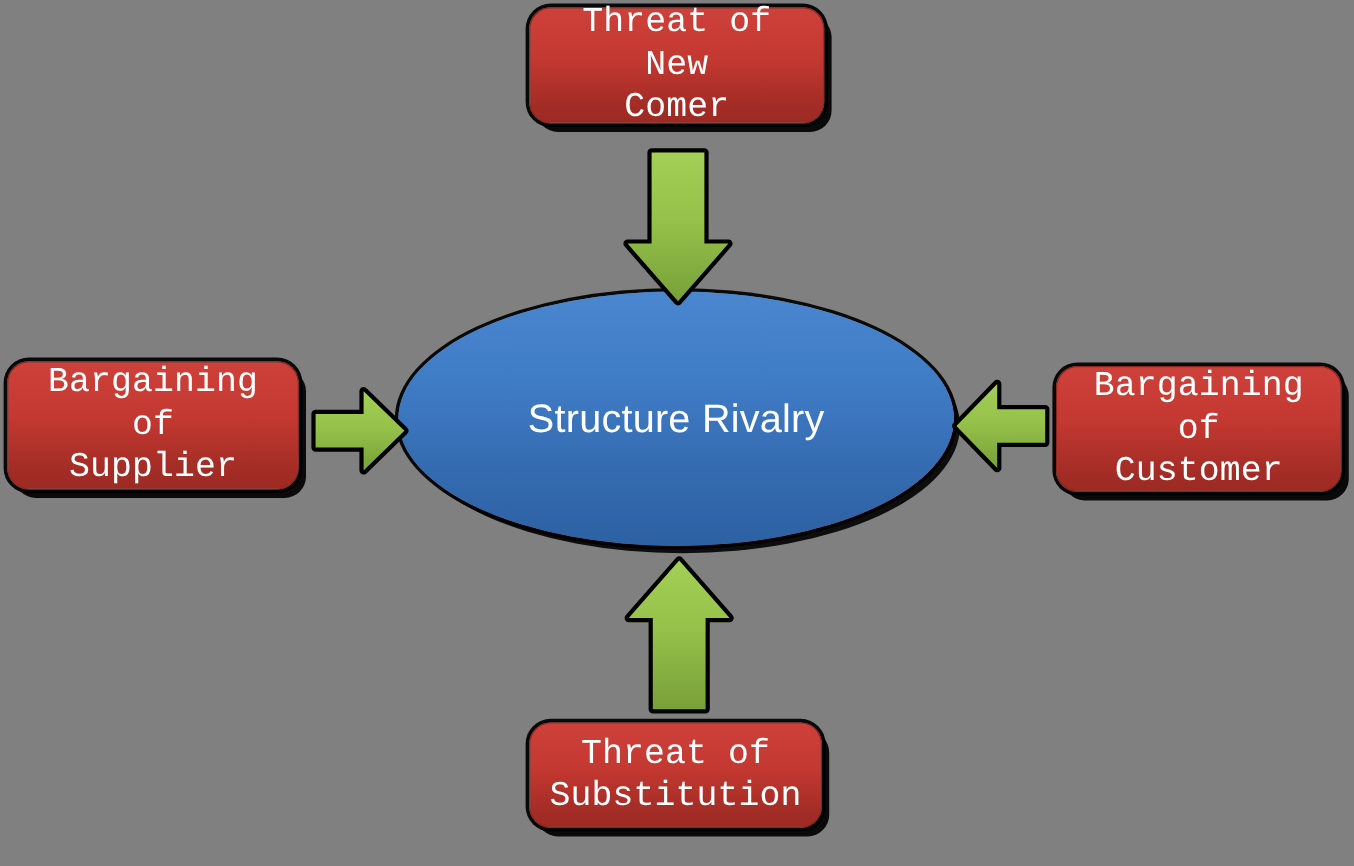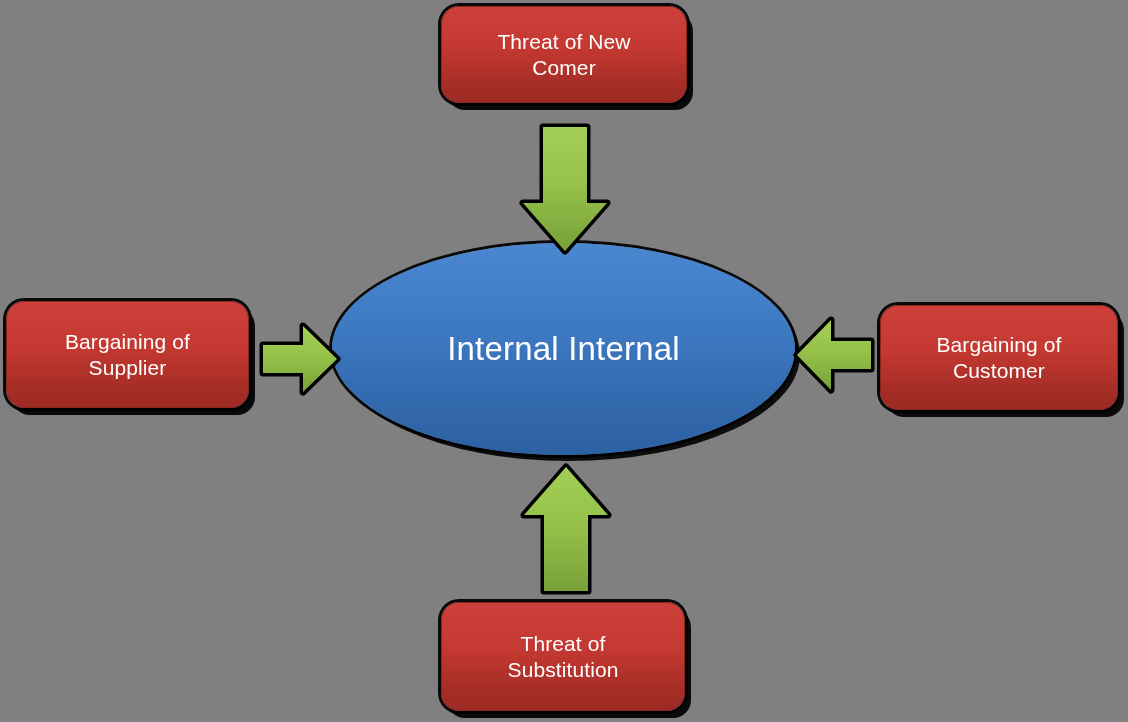--- a/index.html
+++ b/index.html
@@ -25,32 +25,33 @@
     border: 1px solid #8c241e;
     box-shadow: 6px 7px 0px 0px rgba(0,0,0,0.92),
                 0 0 0 3px rgba(0,0,0,0.93);
     display: flex;
     align-items: center;
     justify-content: center;
     text-align: center;
   }
   .box-label {
     color: #ffffff;
-    font-size: 21px;
+    font-size: 29px;
     line-height: 1.22;
     font-weight: 400;
     letter-spacing: 0.1px;
     padding: 0 10px;
     white-space: pre-line;
+    font-family: Liberation Mono, monospace;
   }
 
   #box-new-comer   { left: 441px; top: 6px;   width: 246px; height: 97px; }
   #box-supplier    { left: 6px;   top: 301px; width: 243px; height: 107px; }
   #box-customer    { left: 880px; top: 305px; width: 238px; height: 105px; }
-  #box-substitution{ left: 441px; top: 602px; width: 244px; height: 109px; }
+  #box-substitution{ left: 441px; top: 602px; width: 244px; height: 88px; }
 
   
   #ellipse {
     position: absolute;
     left: 332px;
     top: 243px;
     width: 463px;
     height: 212px;
     border-radius: 50%;
     background: linear-gradient(to bottom, #4a87cf 0%, #3f7cc6 35%, #3369ad 75%, #2c61a3 100%);
@@ -108,21 +109,21 @@
     <span class="box-label">Bargaining of
 Customer</span>
   </div>
 
   <div class="box" id="box-substitution">
     <span class="box-label">Threat of
 Substitution</span>
   </div>
 
   <div id="ellipse">
-    <div class="line1">Internal Internal</div>
+    <div class="line1">Structure Rivalry</div>
   </div>
 
   <svg class="arrow" id="arrow-down" viewBox="0 0 94 134">
     <defs>
       <linearGradient id="gradDown" x1="0" y1="0" x2="0" y2="1">
         <stop offset="0%" stop-color="#a4cf56"></stop>
         <stop offset="45%" stop-color="#96c24a"></stop>
         <stop offset="100%" stop-color="#78a038"></stop>
       </linearGradient>
     </defs>

